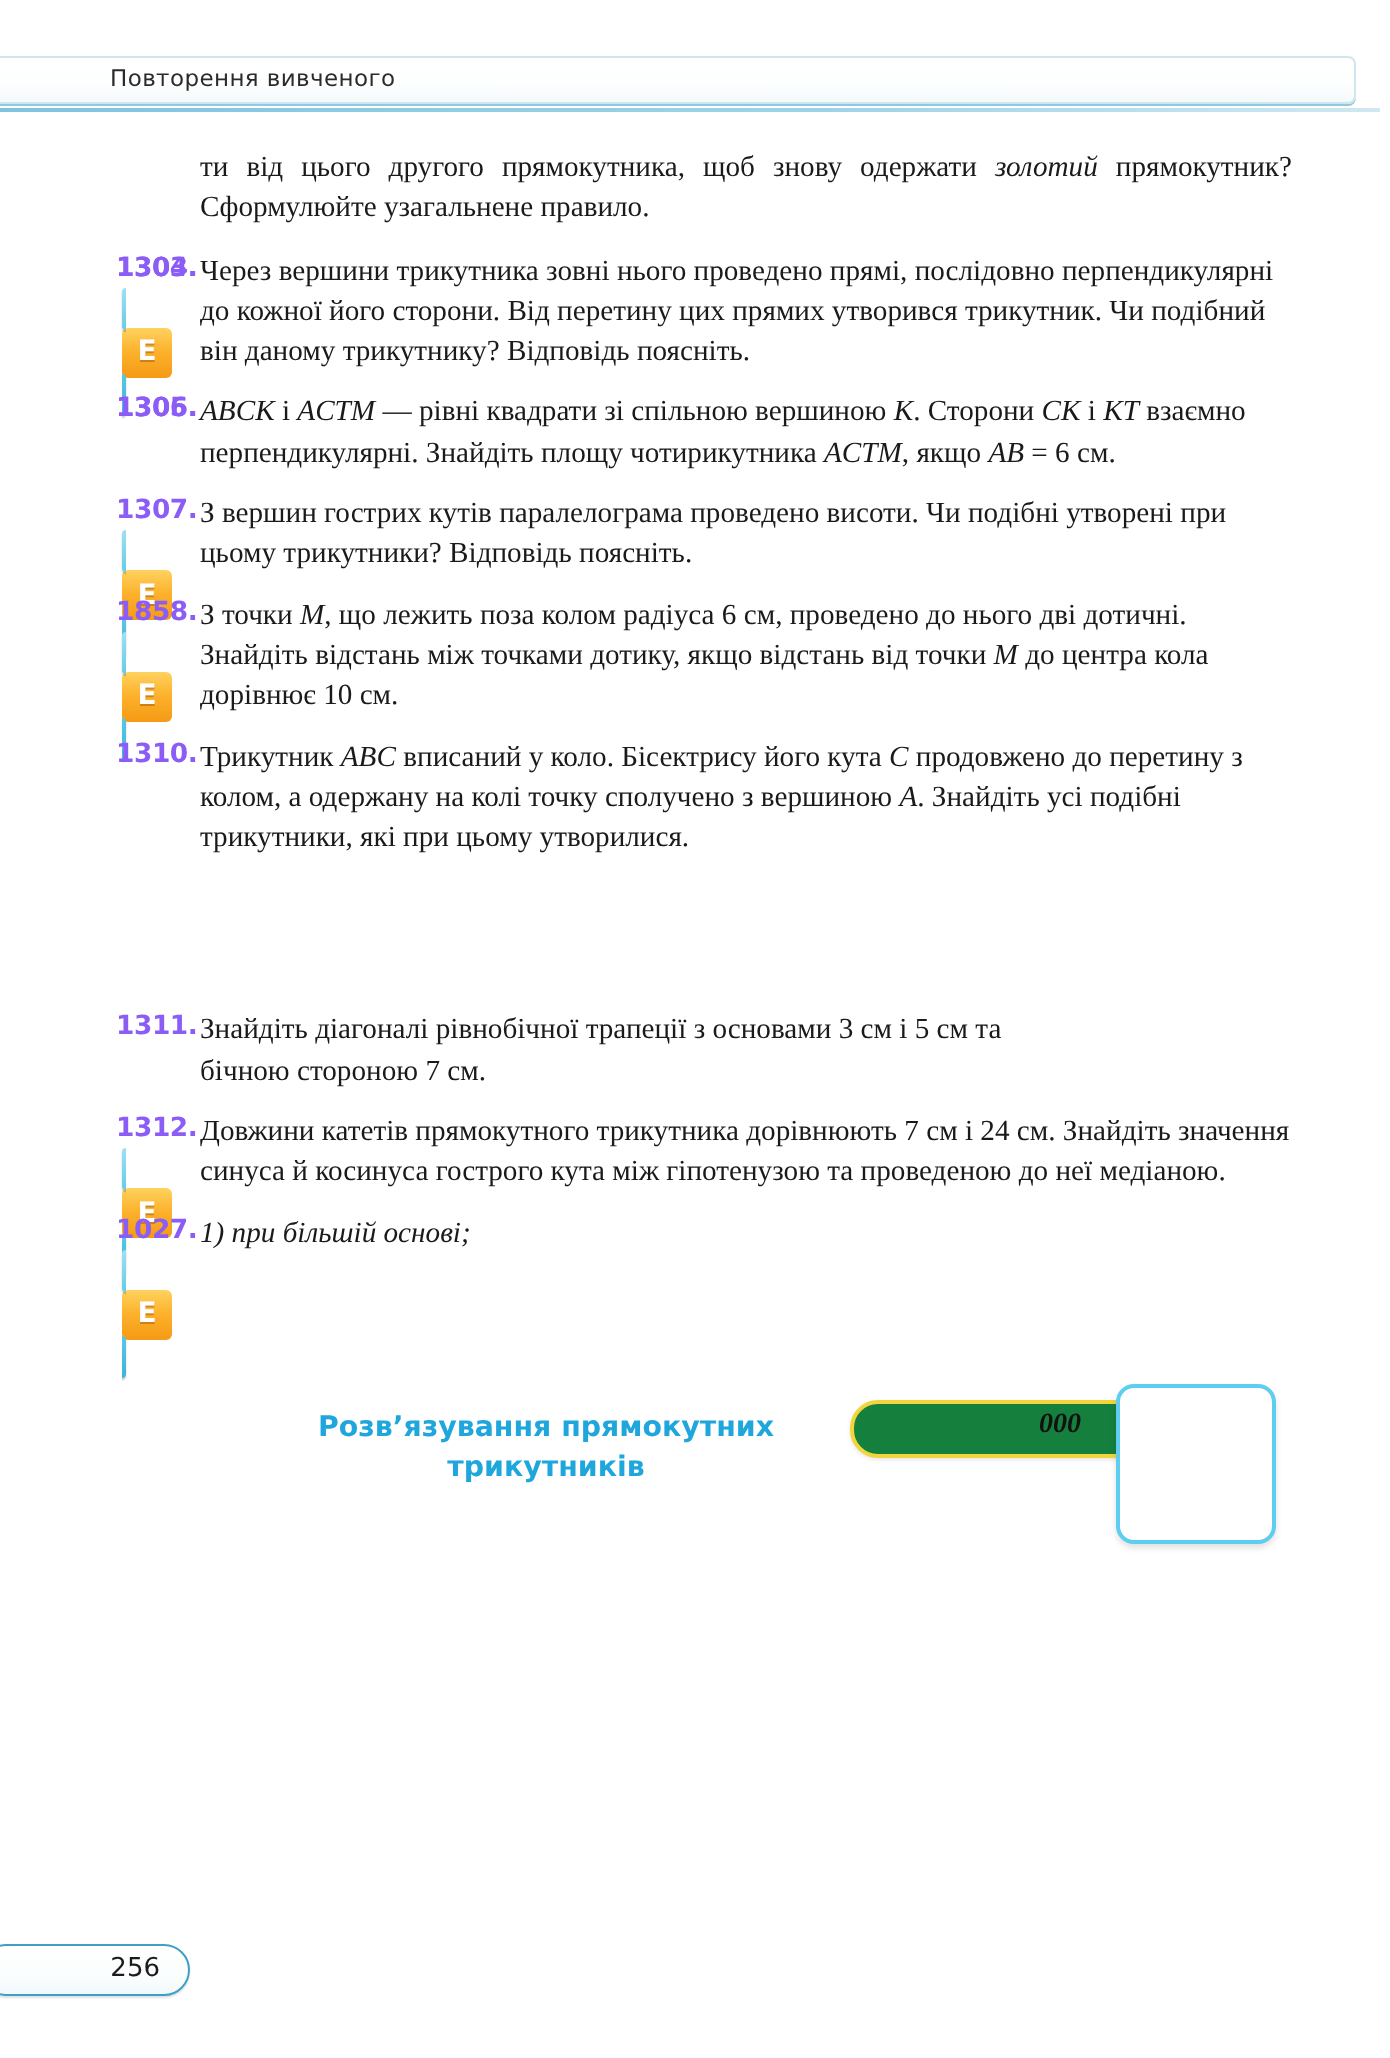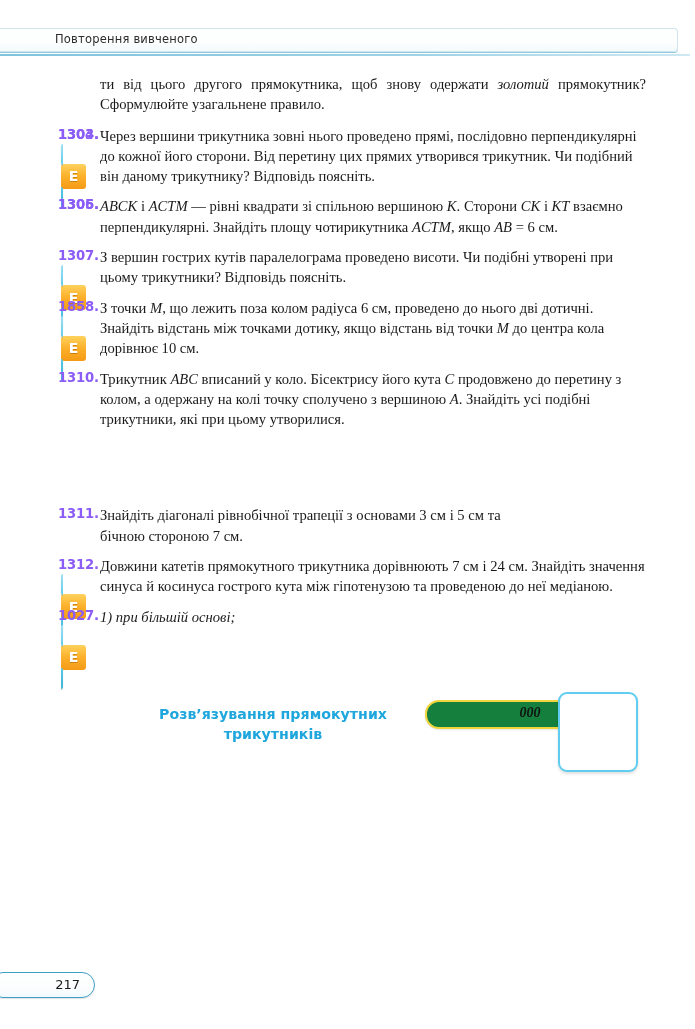--- a/index.html
+++ b/index.html
@@ -287,14 +287,14 @@
   <div>Розв’язування прямокутних</div>
   <div>трикутників</div>
 </div>
 
 <div class="yellow-pill">
   <span class="val">000</span>
 </div>
 <div class="cyan-square"></div>
 
 <div class="footer-pill">
-  <span class="pg">217</span>
+  <span class="pg">256</span>
 </div>
 
 </body></html>

